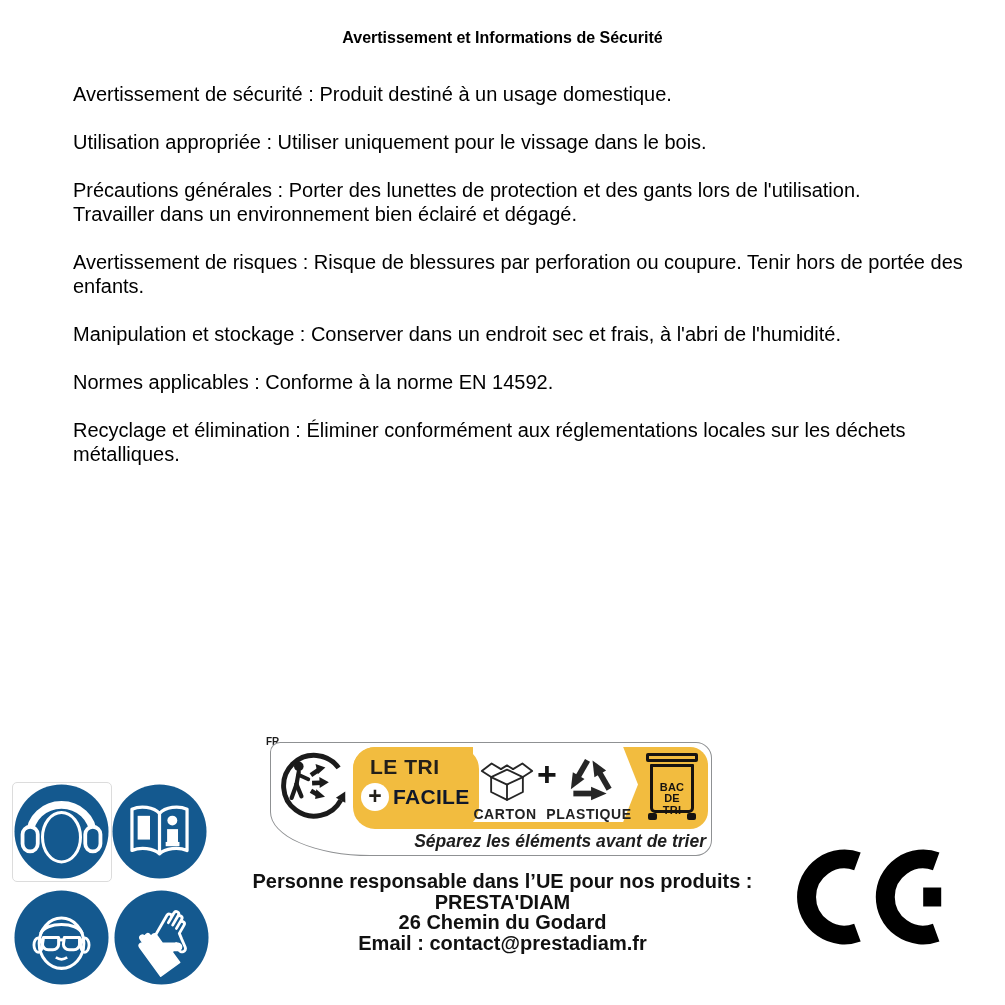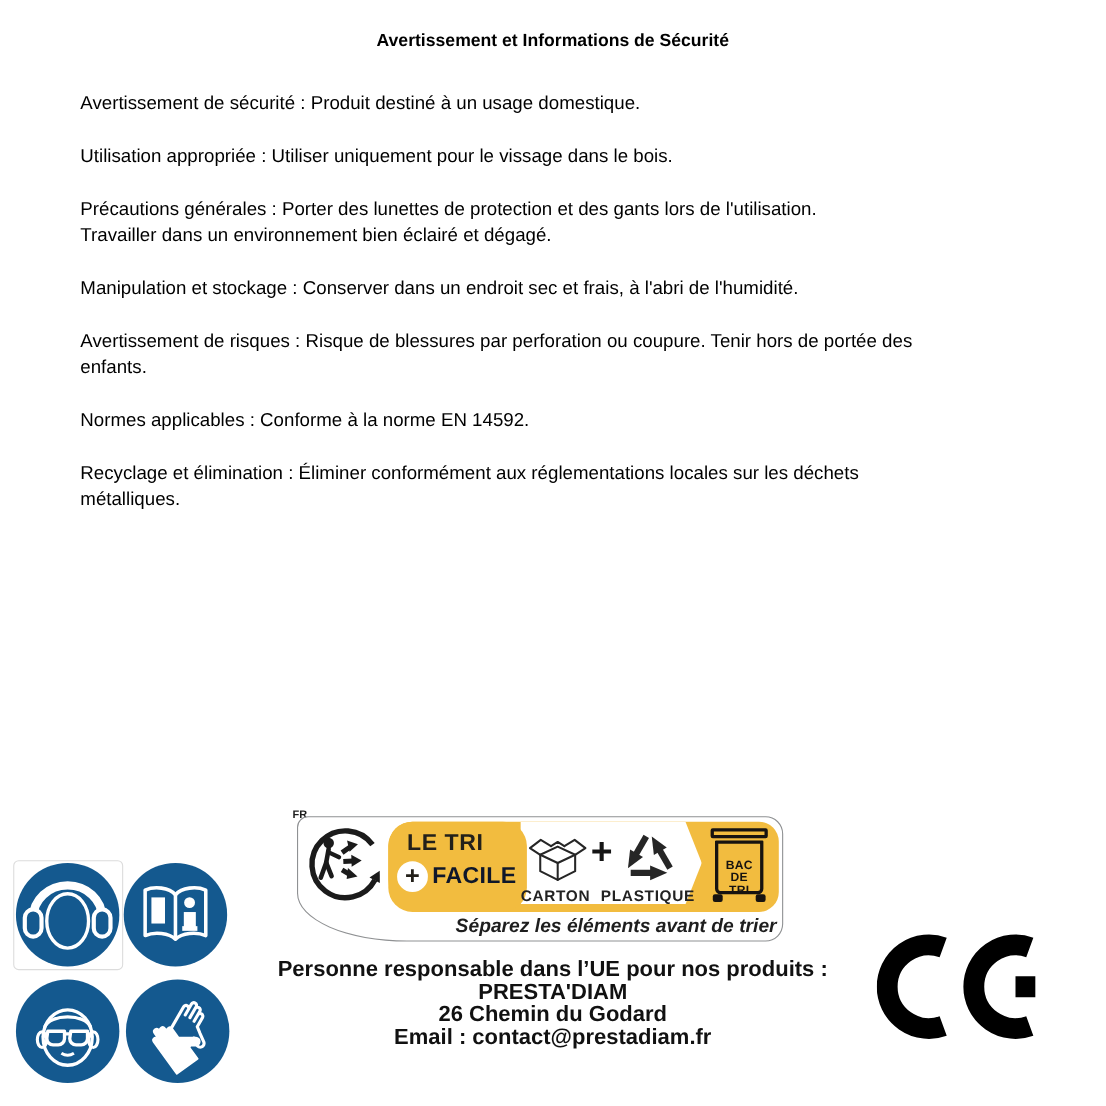--- a/index.html
+++ b/index.html
@@ -3,21 +3,21 @@
 <meta charset="utf-8">
 <style>
   html,body{margin:0;padding:0;background:#fff;}
   .page{position:relative;width:1005px;height:1005px;background:#fff;overflow:hidden;
         font-family:"Liberation Sans",sans-serif;color:#000;}
 
   .title{position:absolute;left:0;right:0;top:29px;margin:0;text-align:center;
          font-size:16px;font-weight:bold;}
 
   .body-text{position:absolute;left:73px;top:82px;width:920px;}
-  .para{margin:0 0 24px 0;font-size:17px;line-height:24px;white-space:pre-line;}
+  .para{margin:0 0 24px 0;font-size:20px;line-height:24px;white-space:pre-line;}
 
   
   .picto{position:absolute;width:95px;height:95px;}
   .picto-frame{position:absolute;left:12px;top:782px;width:98px;height:98px;
                border:1px solid #dcdcdc;border-radius:5px;background:#fff;}
 
   
   .fr-label{position:absolute;left:266px;top:736px;font-size:10px;font-weight:bold;color:#1c1c1c;}
   .tri-box{position:absolute;left:270px;top:742px;width:442px;height:114px;background:#fff;
            border:1.5px solid #8f9193;border-radius:10px 16px 16px 10px;
@@ -62,23 +62,23 @@
 
 <div class="page">
 
   <h1 class="title">Avertissement et Informations de Sécurité</h1>
 
   <div class="body-text">
     <p class="para">Avertissement de sécurité : Produit destiné à un usage domestique.</p>
     <p class="para">Utilisation appropriée : Utiliser uniquement pour le vissage dans le bois.</p>
     <p class="para">Précautions générales : Porter des lunettes de protection et des gants lors de l'utilisation.
 Travailler dans un environnement bien éclairé et dégagé.</p>
-    <p class="para">Manipulation et stockage : Conserver dans un endroit sec et frais, à l'abri de l'humidité.</p>
     <p class="para">Avertissement de risques : Risque de blessures par perforation ou coupure. Tenir hors de portée des
 enfants.</p>
+    <p class="para">Manipulation et stockage : Conserver dans un endroit sec et frais, à l'abri de l'humidité.</p>
     <p class="para">Normes applicables : Conforme à la norme EN 14592.</p>
     <p class="para">Recyclage et élimination : Éliminer conformément aux réglementations locales sur les déchets
 métalliques.</p>
   </div>
 
   <div class="picto-frame"></div>
 
   <div class="picto" style="left:14px;top:784px;">
     <svg width="95" height="95" viewBox="0 0 100 100">
       <circle cx="50" cy="50" r="49.5" fill="#14598f"></circle>

